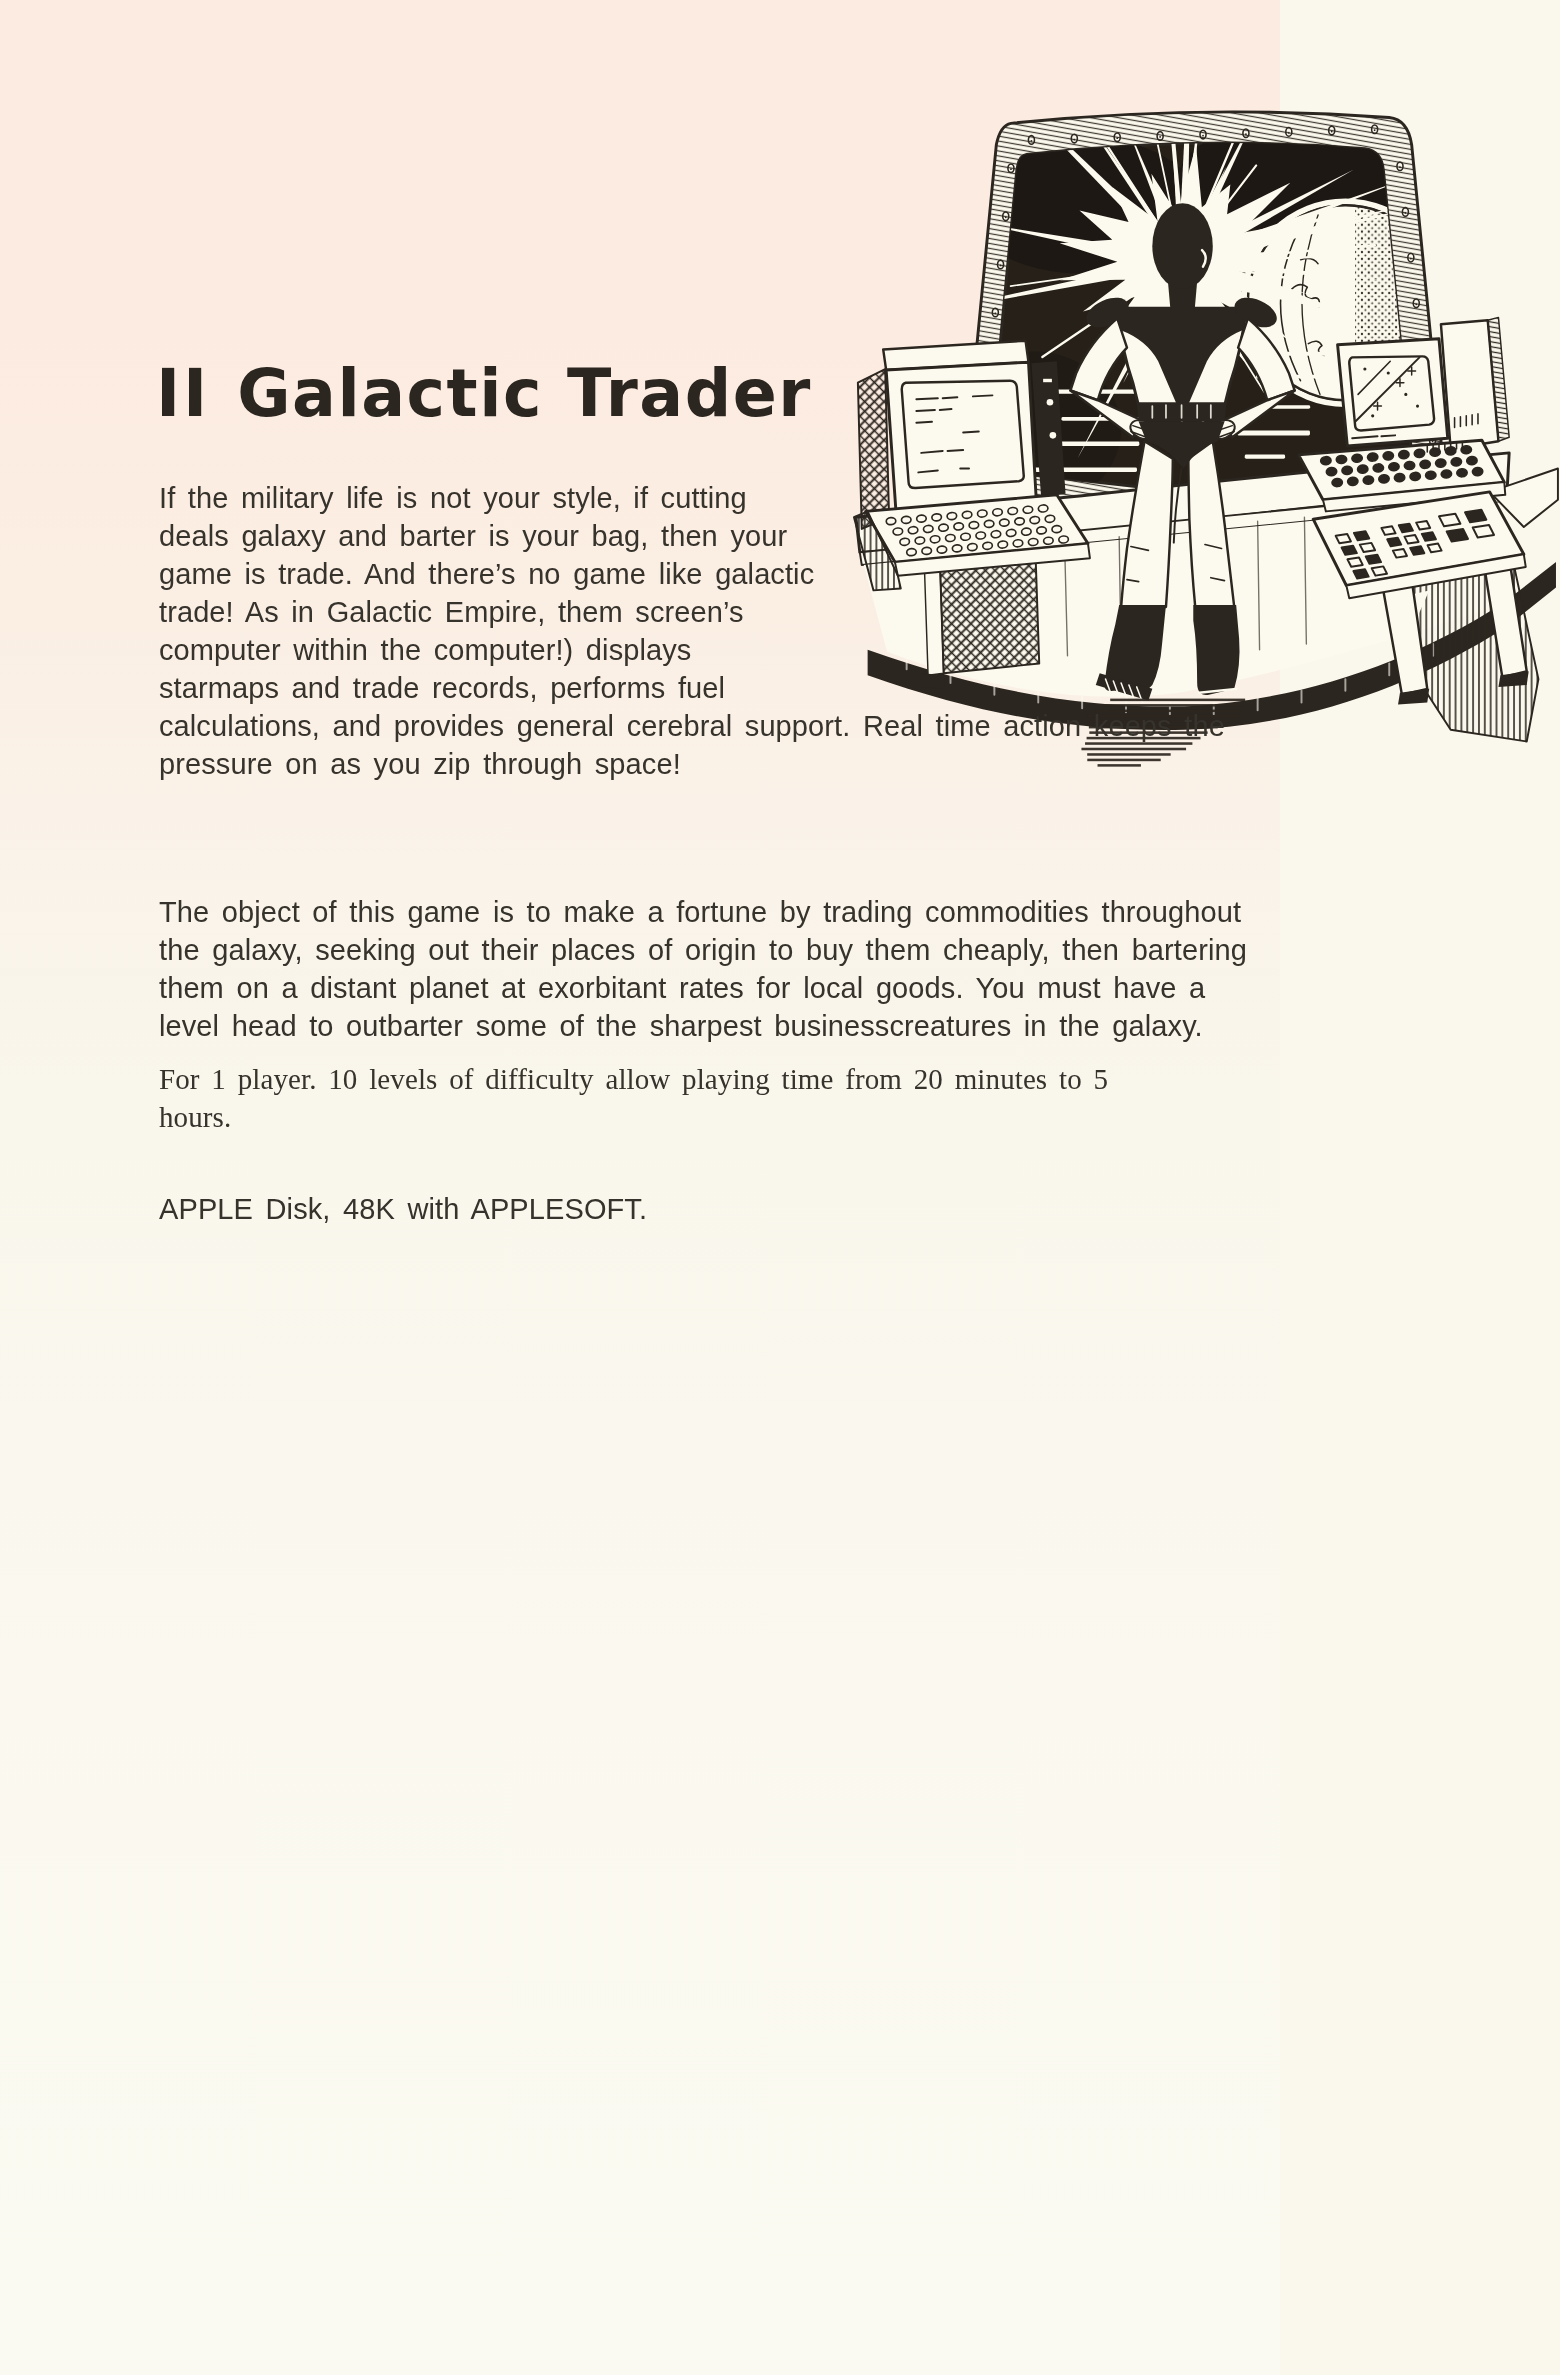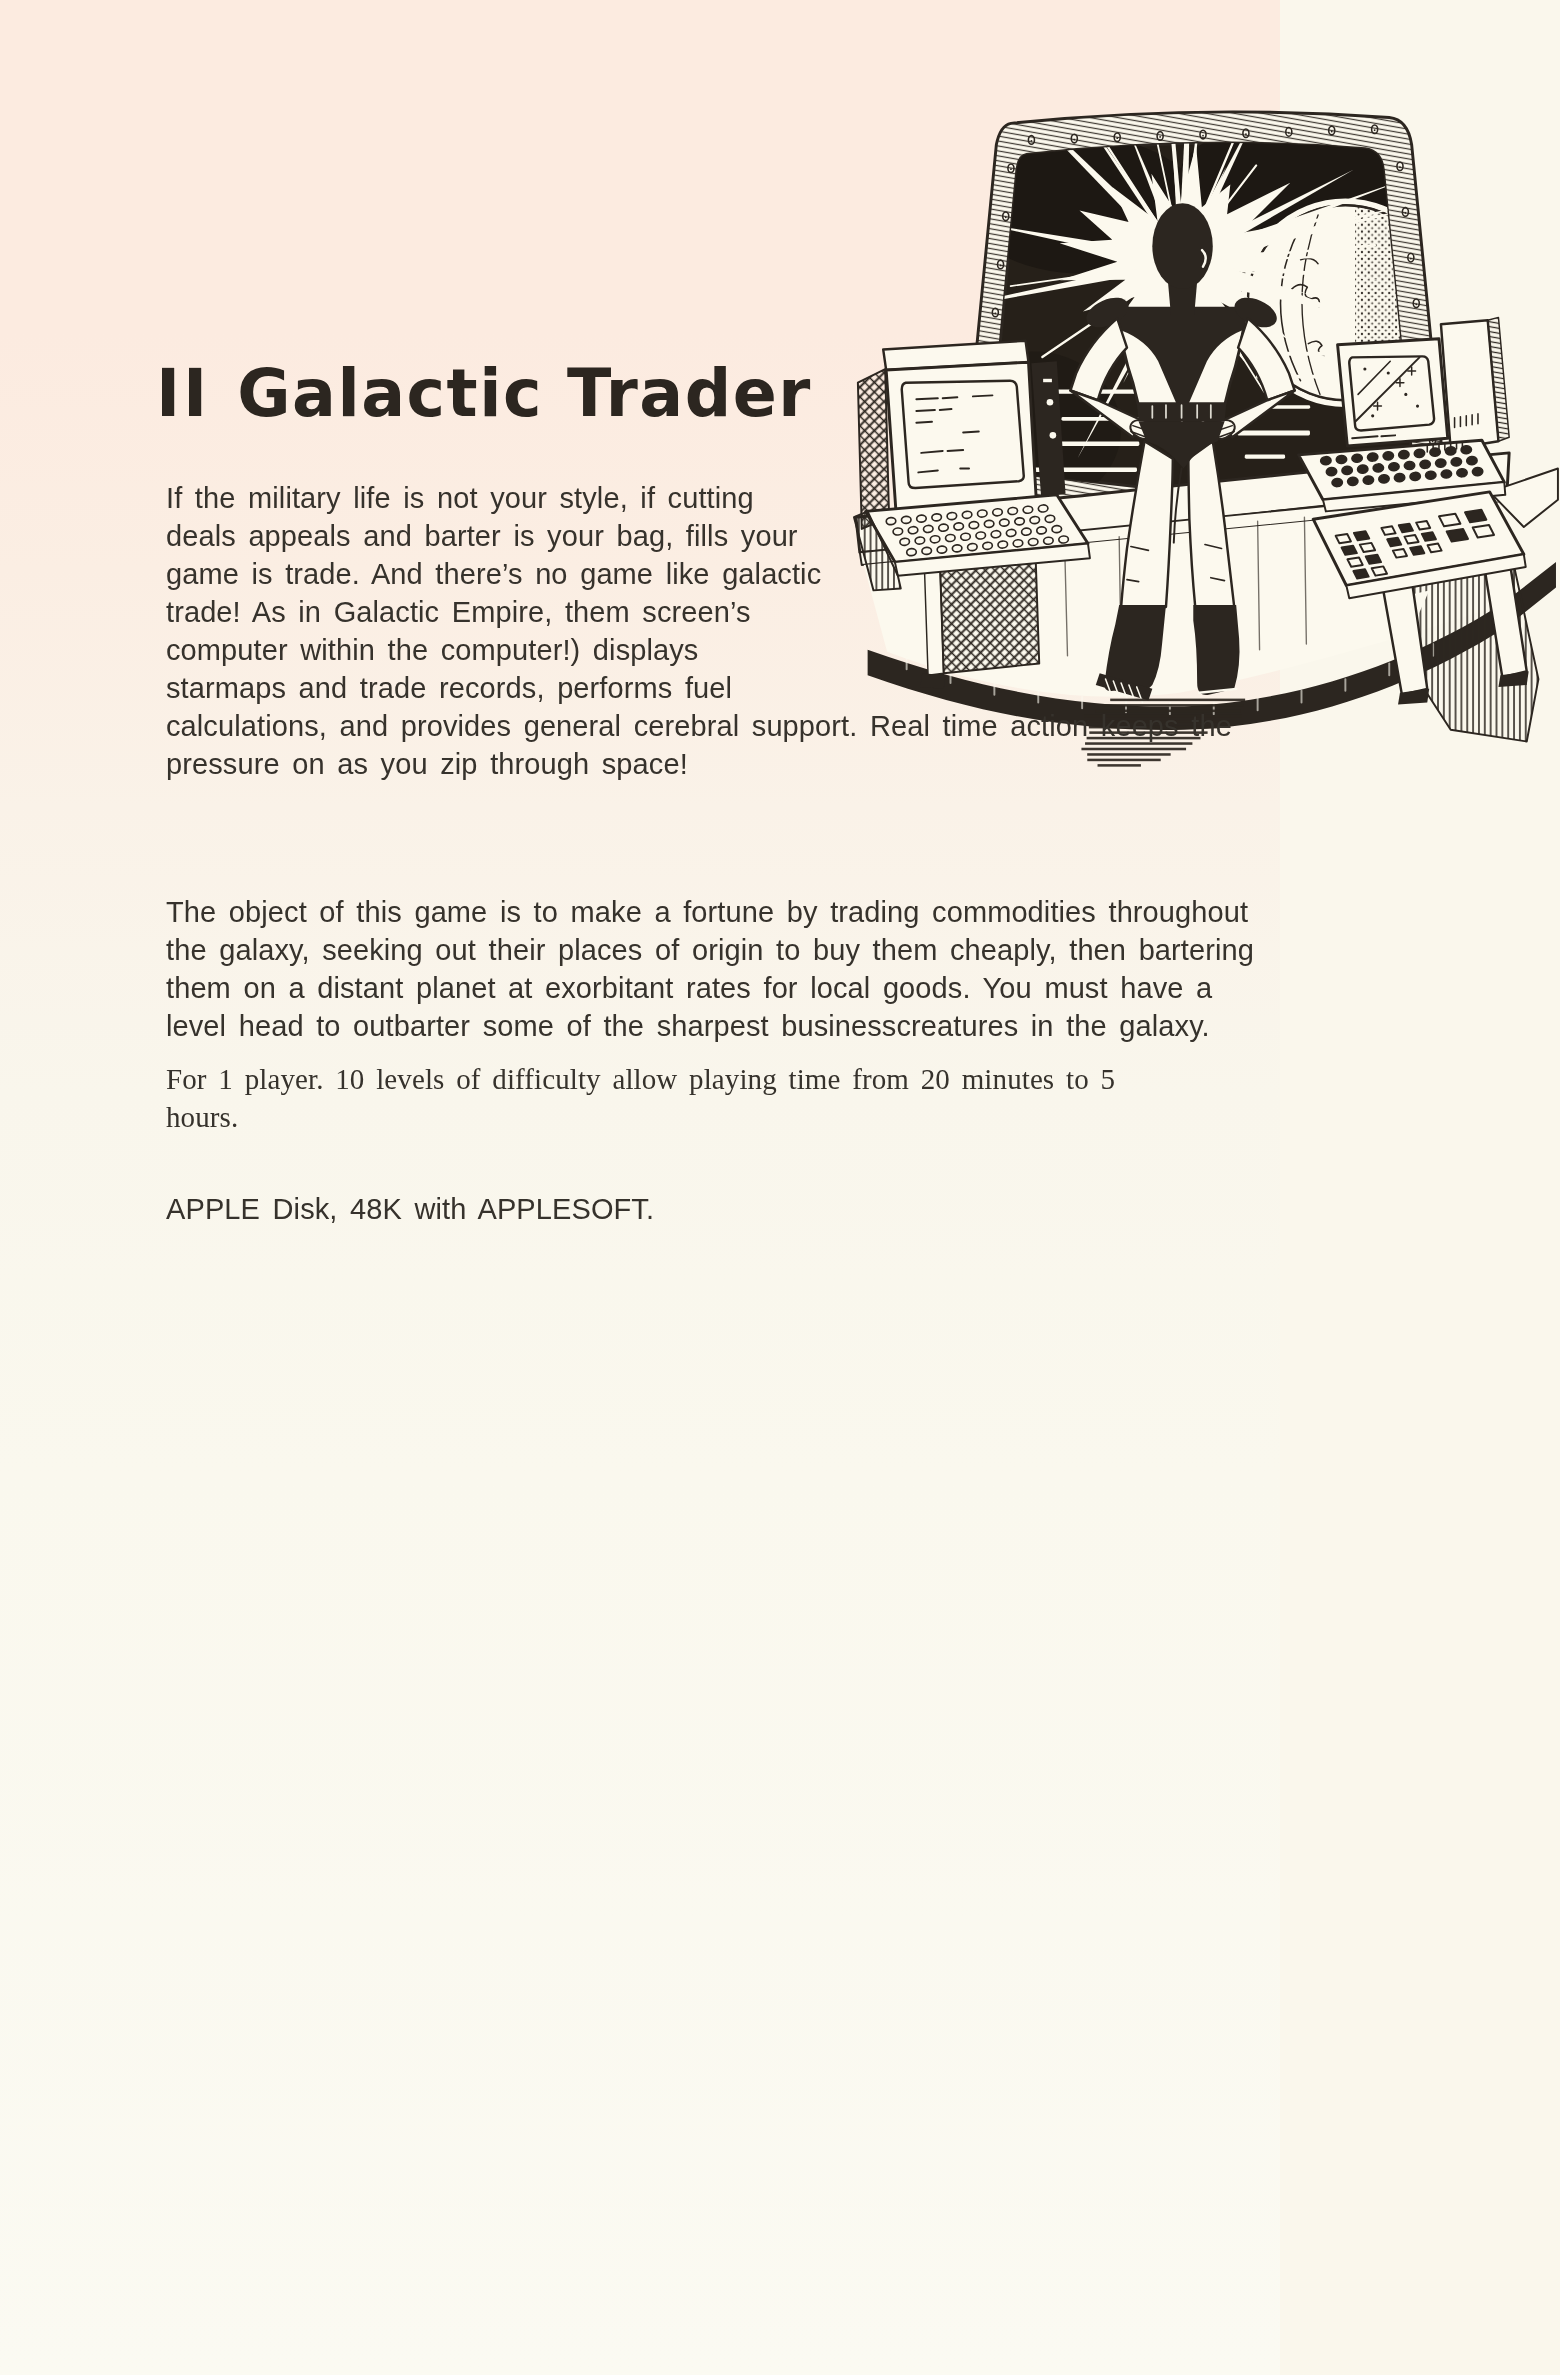--- a/index.html
+++ b/index.html
@@ -18,21 +18,21 @@
   }
   .title-row{
     position:absolute;left:156px;top:361px;
     font-family:"DejaVu Sans",sans-serif;
     font-weight:700;color:var(--ink);
     font-size:65px;line-height:1;letter-spacing:1.5px;
     white-space:nowrap;
   }
   .title-row .sec{margin-right:27px;letter-spacing:2.9px;}
   .para{
-    position:absolute;left:166px;
+    position:absolute;left:159px;
     color:var(--text-ink);
     font-size:29px;line-height:38px;
     word-spacing:4.4px;letter-spacing:0.1px;
     white-space:nowrap;
   }
   .p1{top:479px;}
   .p2{top:893px;}
   .p3{top:1060px;font-family:Liberation Serif, serif;}
   .p4{top:1150px;margin-top:40px;}
   .illo{position:absolute;left:575px;top:59px;width:985px;height:741px;margin:0;}
@@ -456,21 +456,21 @@
           <rect x="525.3" y="717.6" width="75.3" height="2.6" class="ink-fill" opacity="0.92"></rect>
           <rect x="535.8" y="723.2" width="44.5" height="2.6" class="ink-fill" opacity="0.92"></rect>
         </g>
     </svg>
   </figure>
 
   <section>
     <div class="para p1">
 
     <div class="line">If the military life is not your style, if cutting</div>
-        <div class="line">deals appeals and barter is your bag, fills your</div>
+        <div class="line">deals galaxy and barter is your bag, then your</div>
         <div class="line">game is trade. And there’s no game like galactic</div>
         <div class="line">trade! As in Galactic Empire, them screen’s</div>
         <div class="line">computer within the computer!) displays</div>
         <div class="line">starmaps and trade records, performs fuel</div>
         <div class="line">calculations, and provides general cerebral support. Real time action keeps the</div>
         <div class="line">pressure on as you zip through space!</div>
       </div>
     <div class="para p2">
 
     <div class="line">The object of this game is to make a fortune by trading commodities throughout</div>

